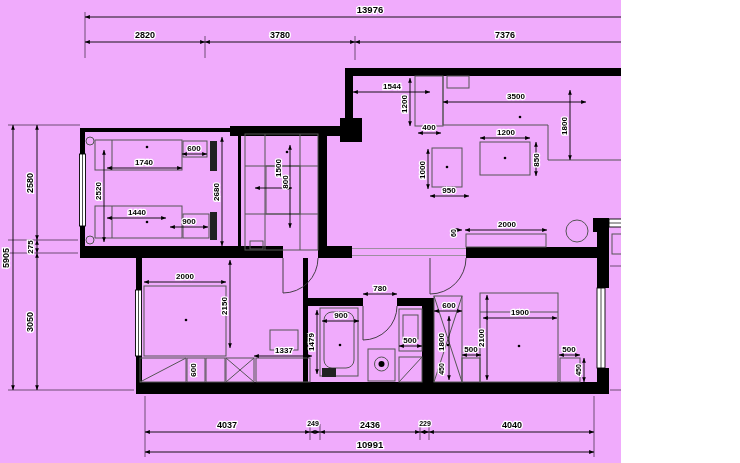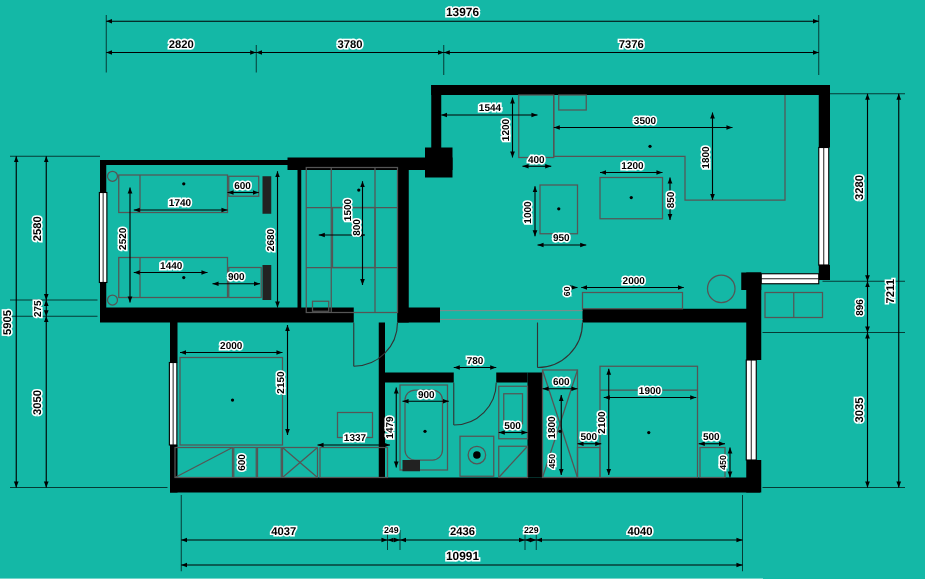--- a/index.html
+++ b/index.html
@@ -1,16 +1,16 @@
 <!DOCTYPE html>
 <html><head>
 <meta charset="utf-8">
 <style>
   html,body{margin:0;padding:0;background:#fff;}
-  .canvas{position:relative;width:740px;height:463px;background:#14b8a6;overflow:hidden;}
+  .canvas{position:relative;width:621px;height:463px;background:#f0abfc;overflow:hidden;}
   svg{display:block;}
   svg text{font-family:"Liberation Sans",sans-serif;font-weight:bold;fill:#000;
            stroke:#fff;stroke-width:2.5px;paint-order:stroke;text-anchor:middle;}
   .lbl10{font-size:9.5px}
   .lbl9{font-size:9px}
   .lbl8{font-size:8px}
   .lbl7{font-size:7px}
   .dim{stroke:#000;stroke-width:0.9;marker-start:url(#arr);marker-end:url(#arr);}
   .ext{stroke:#000;stroke-width:0.55;}
   .wall{fill:#000;}

